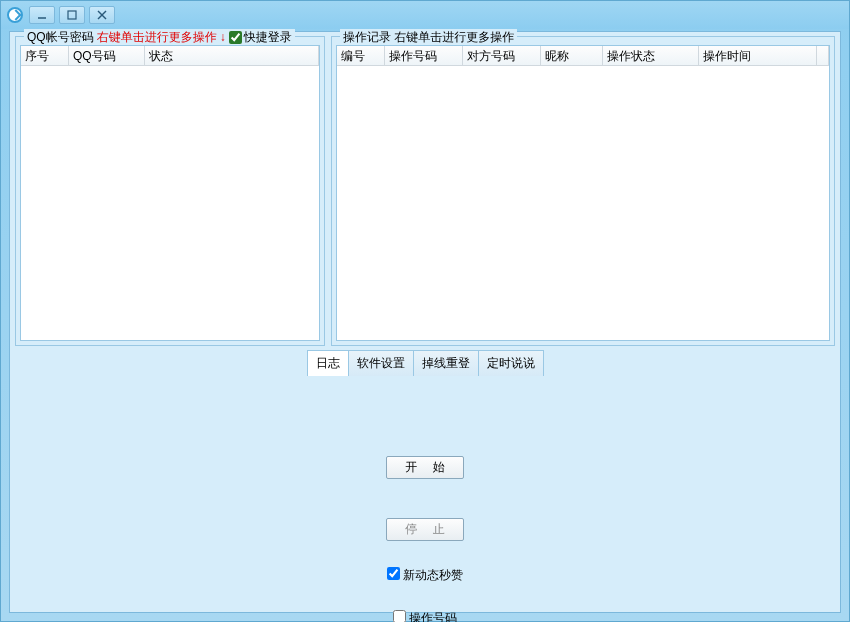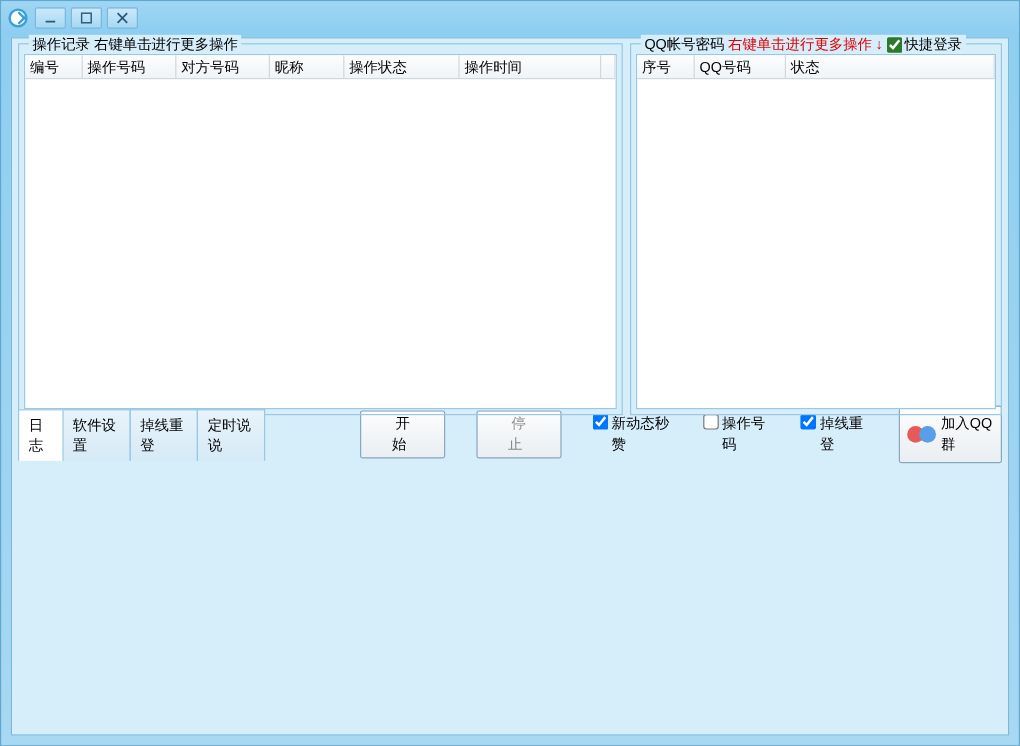--- a/index.html
+++ b/index.html
@@ -31,27 +31,27 @@
 .right-panel { flex: 1; }
 
 .chk { display: inline-flex; align-items: center; gap: 2px; font-size: 12px; cursor: pointer; }
 .chk input { width: 13px; height: 13px; accent-color: #2a7a2a; }
 
 .table-container { background: #fff; border: 1px solid #9ac8e4; height: 100%; overflow: hidden; }
 .table-header { display: flex; background: linear-gradient(to bottom, #fdfdfd, #eef4f8); border-bottom: 1px solid #d0d8de; height: 20px; }
 .th { border-right: 1px solid #d0d8de; font-size: 12px; padding: 2px 4px; text-align: left; white-space: nowrap; overflow: hidden; }
 .table-body { background: #fff; }
 
-.action-row { display: flex; align-items: center; margin: 4px 5px 0 5px; gap: 26px; height: 24px; }
+.action-row { display: flex; align-items: center; margin: 4px 5px 0 5px; gap: 26px; height: 24px; flex-direction: column; }
 .tabs { display: flex; }
 .tab { font-size: 12px; padding: 4px 8px; background: linear-gradient(to bottom, #e8f3fa, #d6eaf7); border: 1px solid #9ac8e4; border-bottom: none; cursor: pointer; margin-right: -1px; position: relative; }
 .tab.active { background: #fff; z-index: 2; }
 .spacer { flex: 0 0 28px; }
 .btn { font-size: 12px; padding: 2px 12px; background: linear-gradient(to bottom, #fdfdfd, #e8eef2); border: 1px solid #8aa8bc; border-radius: 2px; cursor: pointer; letter-spacing: 6px; text-indent: 6px; text-align: center; }
-.btn:disabled { color: #888; }
+.btn:disabled { color: #888; margin-top: 13px; }
 .action-row .chk-label { font-size: 12px; display: inline-flex; align-items: flex-start; gap: 3px; }
 
 .qq-btn { display: flex; align-items: center; gap: 4px; background: linear-gradient(to bottom, #fdfdfd, #e8eef2); border: 1px solid #8aa8bc; border-radius: 2px; padding: 6px 6px; font-size: 12px; cursor: pointer; }
 .qq-avatars { display: flex; }
 .qq-avatars span { width: 14px; height: 14px; border-radius: 50%; display: inline-block; margin-left: -4px; }
 .qq-avatars span:first-child { margin-left: 0; }
 
 .log-panel { margin: 0 5px 5px 5px; background: #fff; border: 1px solid #9ac8e4; height: 204px; padding: 3px 5px; font-size: 12px; font-family: SimSun, monospace; overflow: auto; }
 .log-line { line-height: 16px; white-space: nowrap; }
 .log-blue { color: #0000cc; }
@@ -82,53 +82,53 @@
           </svg>
         </div>
     </div>
   </div>
 
   <div class="client">
 
 
     <div class="main-row">
 
-      <div class="fieldset right-panel">
-        <div class="legend">
-          <span>操作记录   右键单击进行更多操作</span>
-        </div>
-        <div class="table-container">
-          <div class="table-header">
-            <div class="th" style="width:48px">编号</div>
-            <div class="th" style="width:78px">操作号码</div>
-            <div class="th" style="width:78px">对方号码</div>
-            <div class="th" style="width:62px">昵称</div>
-            <div class="th" style="width:96px">操作状态</div>
-            <div class="th" style="flex:1">操作时间</div>
-            <div class="th" style="width:12px"></div>
-          </div>
-          <div class="table-body"></div>
-        </div>
-      </div>
-
       <div class="fieldset left-panel">
         <div class="legend">
           <span>QQ帐号密码</span>
           <span class="red">右键单击进行更多操作</span>
           <span class="arrow">↓</span>
           <label class="chk">
             <input type="checkbox" checked="" style="">
             <span>快捷登录</span>
           </label>
         </div>
         <div class="table-container">
           <div class="table-header">
             <div class="th" style="width:48px">序号</div>
             <div class="th" style="width:76px">QQ号码</div>
             <div class="th" style="flex:1">状态</div>
+          </div>
+          <div class="table-body"></div>
+        </div>
+      </div>
+
+      <div class="fieldset right-panel">
+        <div class="legend">
+          <span>操作记录   右键单击进行更多操作</span>
+        </div>
+        <div class="table-container">
+          <div class="table-header">
+            <div class="th" style="width:48px">编号</div>
+            <div class="th" style="width:78px">操作号码</div>
+            <div class="th" style="width:78px">对方号码</div>
+            <div class="th" style="width:62px">昵称</div>
+            <div class="th" style="width:96px">操作状态</div>
+            <div class="th" style="flex:1">操作时间</div>
+            <div class="th" style="width:12px"></div>
           </div>
           <div class="table-body"></div>
         </div>
       </div>
 
     </div>
 
     <div class="action-row">
       <div class="tabs">
         <div class="tab active">日志</div>

